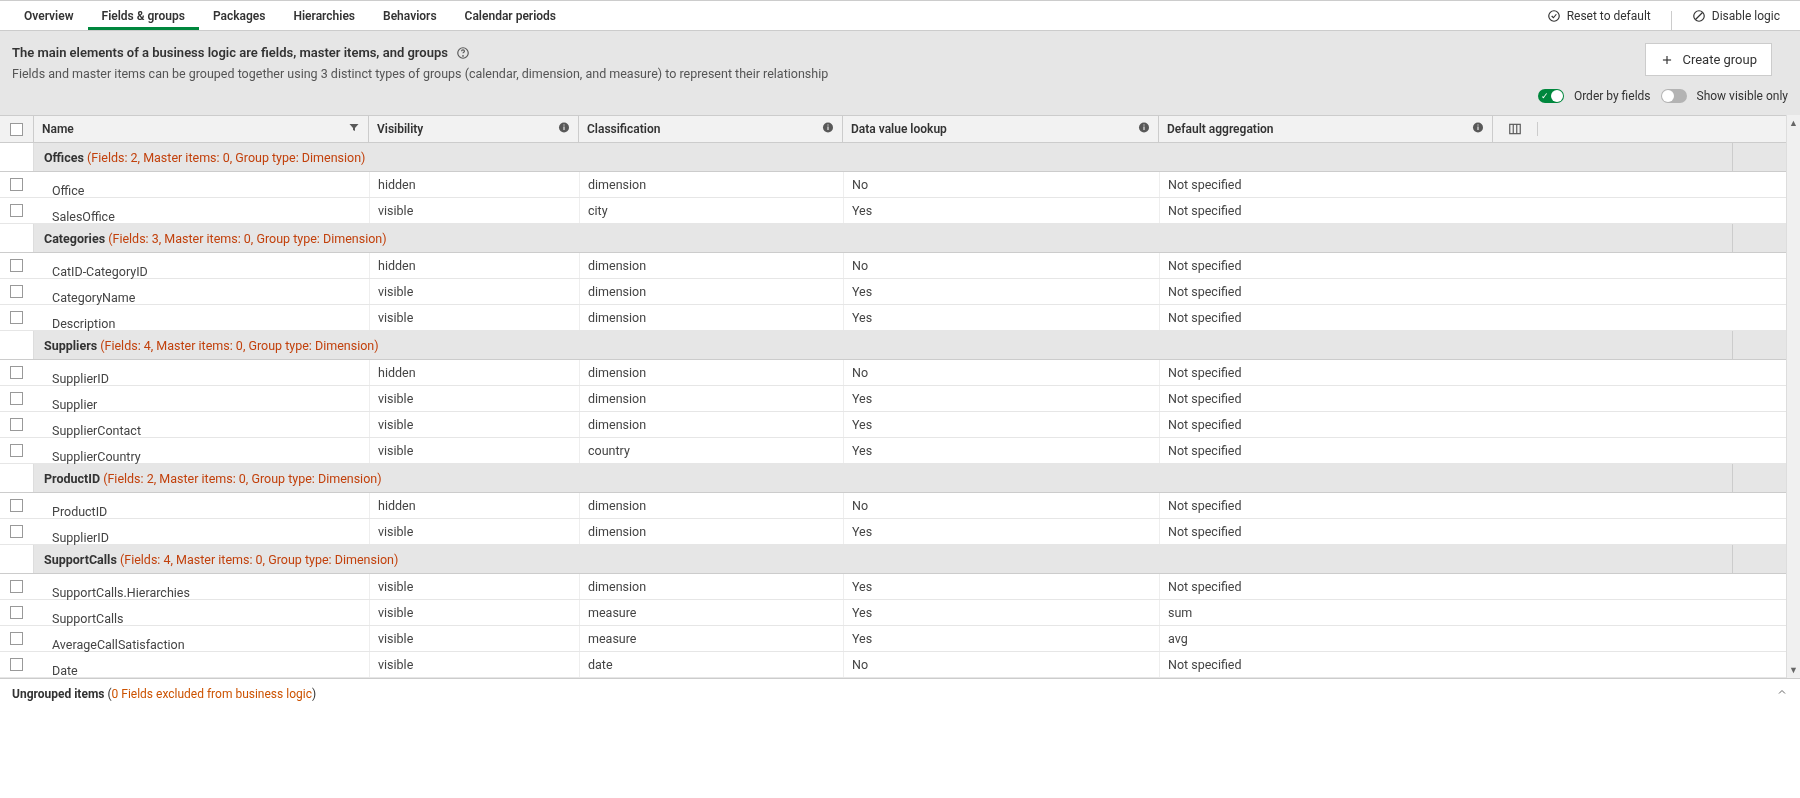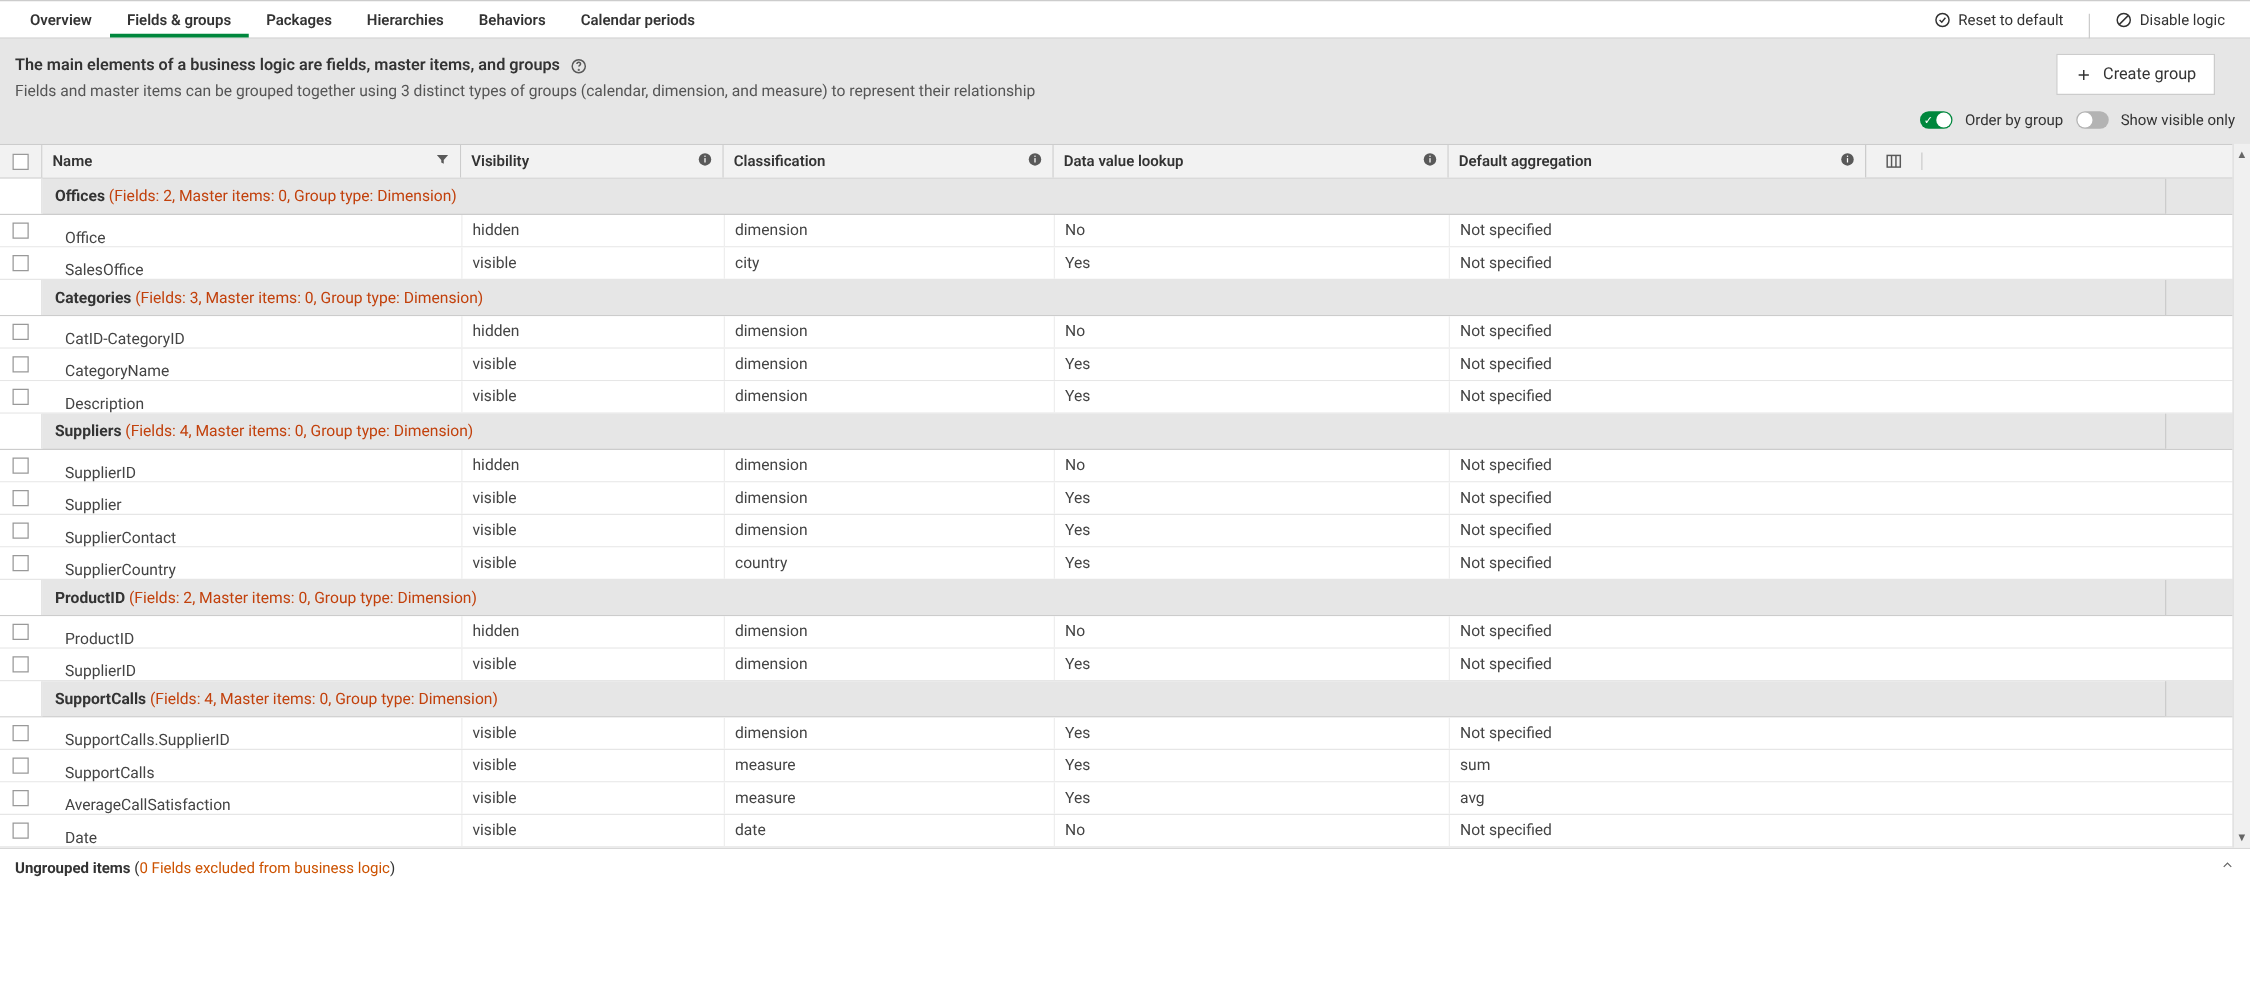--- a/index.html
+++ b/index.html
@@ -214,21 +214,21 @@
         </svg>
     </span>
     <span>Create group</span>
   </div>
   <div class="toggles-row">
     <span class="switch on">
       <span class="track"></span>
         <span class="check">✓</span>
         <span class="knob"></span>
     </span>
-    <span class="toggle-label">Order by group</span>
+    <span class="toggle-label">Order by fields</span>
     <span class="switch">
       <span class="track"></span>
         <span class="knob"></span>
     </span>
     <span class="toggle-label">Show visible only</span>
   </div>
 </div>
 
 <div class="table-wrap">
   <div class="table-header">
@@ -435,21 +435,21 @@
     <div class="group-spacer"></div>
     <div class="group-label">
       <b>SupportCalls</b> <span class="group-meta">(Fields: 4, Master items: 0, Group type: Dimension)</span>
     </div>
     <div class="group-edit-col"></div>
       </div>
       <div class="data-row">
       <div class="col-check">
         <div class="checkbox"></div>
       </div>
-      <div class="col col-name">SupportCalls.SupplierID</div>
+      <div class="col col-name">SupportCalls.Hierarchies</div>
       <div class="col col-vis">visible</div>
       <div class="col col-class">dimension</div>
       <div class="col col-lookup">Yes</div>
       <div class="col col-agg">Not specified</div>
       </div>
       <div class="data-row">
       <div class="col-check">
         <div class="checkbox"></div>
       </div>
       <div class="col col-name">SupportCalls</div>

